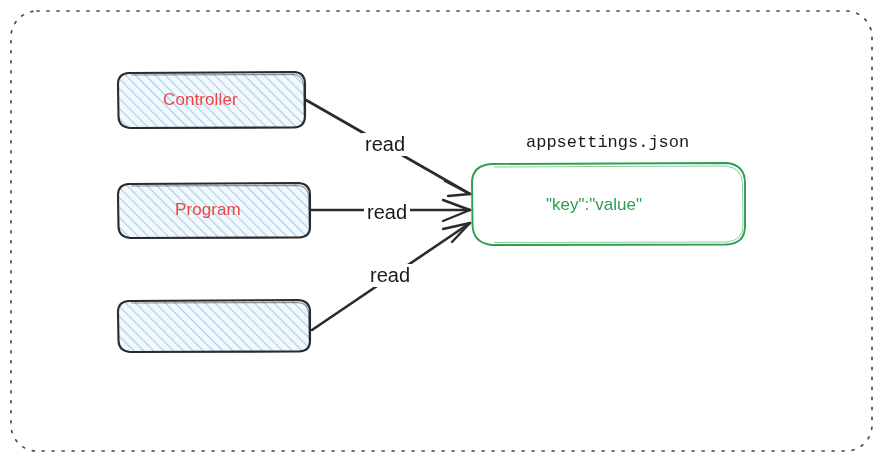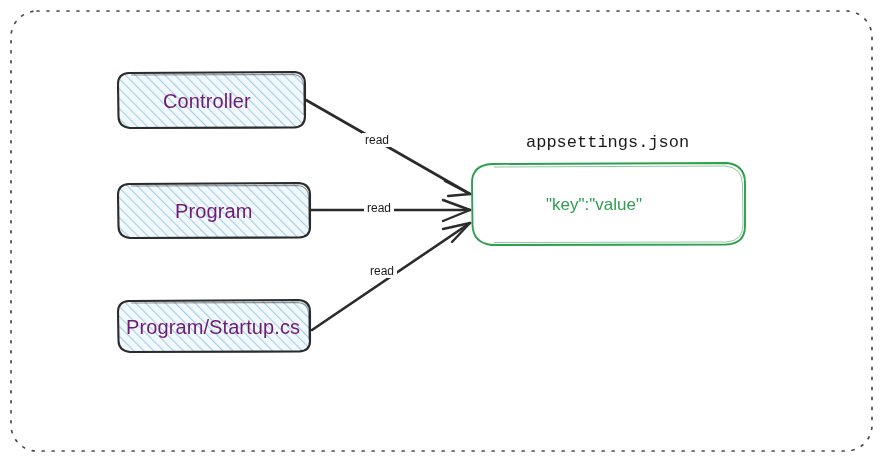--- a/index.html
+++ b/index.html
@@ -19,29 +19,29 @@
   }
   #vector-layer {
     position: absolute;
     left: 0;
     top: 0;
     width: 883px;
     height: 463px;
   }
   .node-label {
     position: absolute;
-    color: #701a75;
-    font-size: 20px;
+    color: #ef4444;
+    font-size: 17px;
     font-family: "Liberation Sans", sans-serif;
     white-space: nowrap;
     letter-spacing: 0.1px;
   }
   .edge-label {
     position: absolute;
-    font-size: 12px;
+    font-size: 20px;
     color: #1a1a1a;
     font-family: "Liberation Sans", sans-serif;
     background: #ffffff;
     padding: 0 3px;
     white-space: nowrap;
   }
   .store-title {
     position: absolute;
     font-size: 17px;
     color: #1a1a1a;
@@ -103,21 +103,20 @@
     <g>
       <path d="M312 330 L470 223" fill="none" stroke="#2b2b2b" stroke-width="2.6" stroke-linecap="round"></path>
       <path d="M470 223 L443 229 M470 223 L452 242" fill="none" stroke="#2b2b2b" stroke-width="2.4" stroke-linecap="round"></path>
     </g>
   </svg>
 
   <div class="node-label" style="left:163px; top:90px;">Controller</div>
 
   <div class="node-label" style="left:175px; top:200px;">Program</div>
 
-  <div class="node-label" style="left:126px; top:316px;">Program/Startup.cs</div>
 
   <div class="store-title" style="left:526px; top:133px;font-family:Liberation Mono, monospace;">appsettings.json</div>
 
   <div class="store-content" style="left:546px; top:195px; color:#2e9e4f;">"key":"value"</div>
 
   <div class="edge-label" style="left:362px; top:133px;">read</div>
 
   <div class="edge-label" style="left:364px; top:201px;">read</div>
 
   <div class="edge-label" style="left:367px; top:264px;">read</div>

